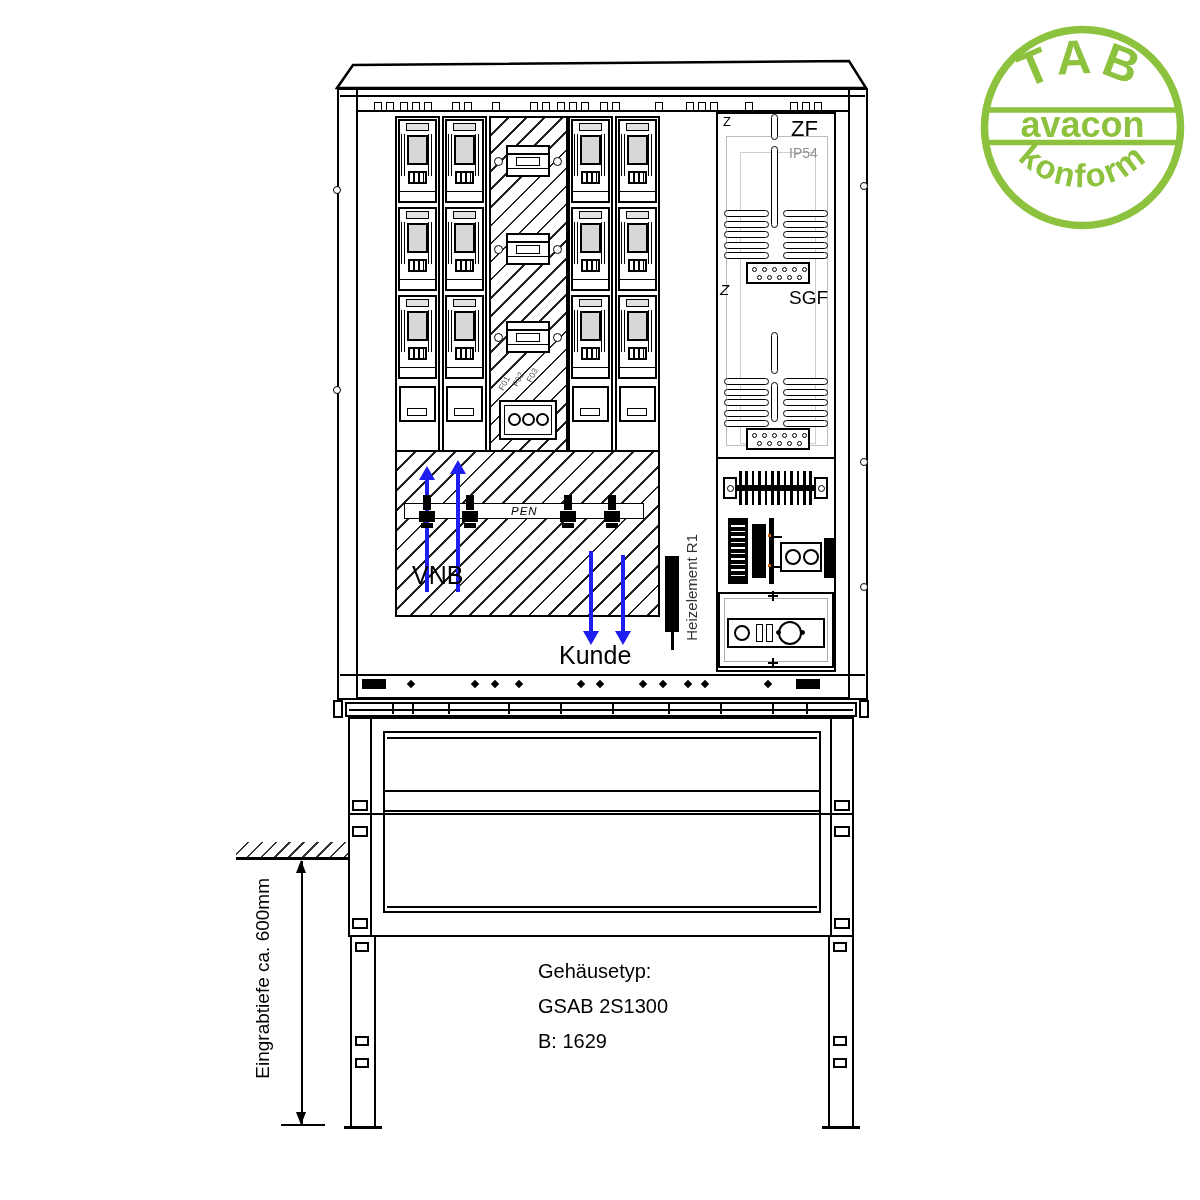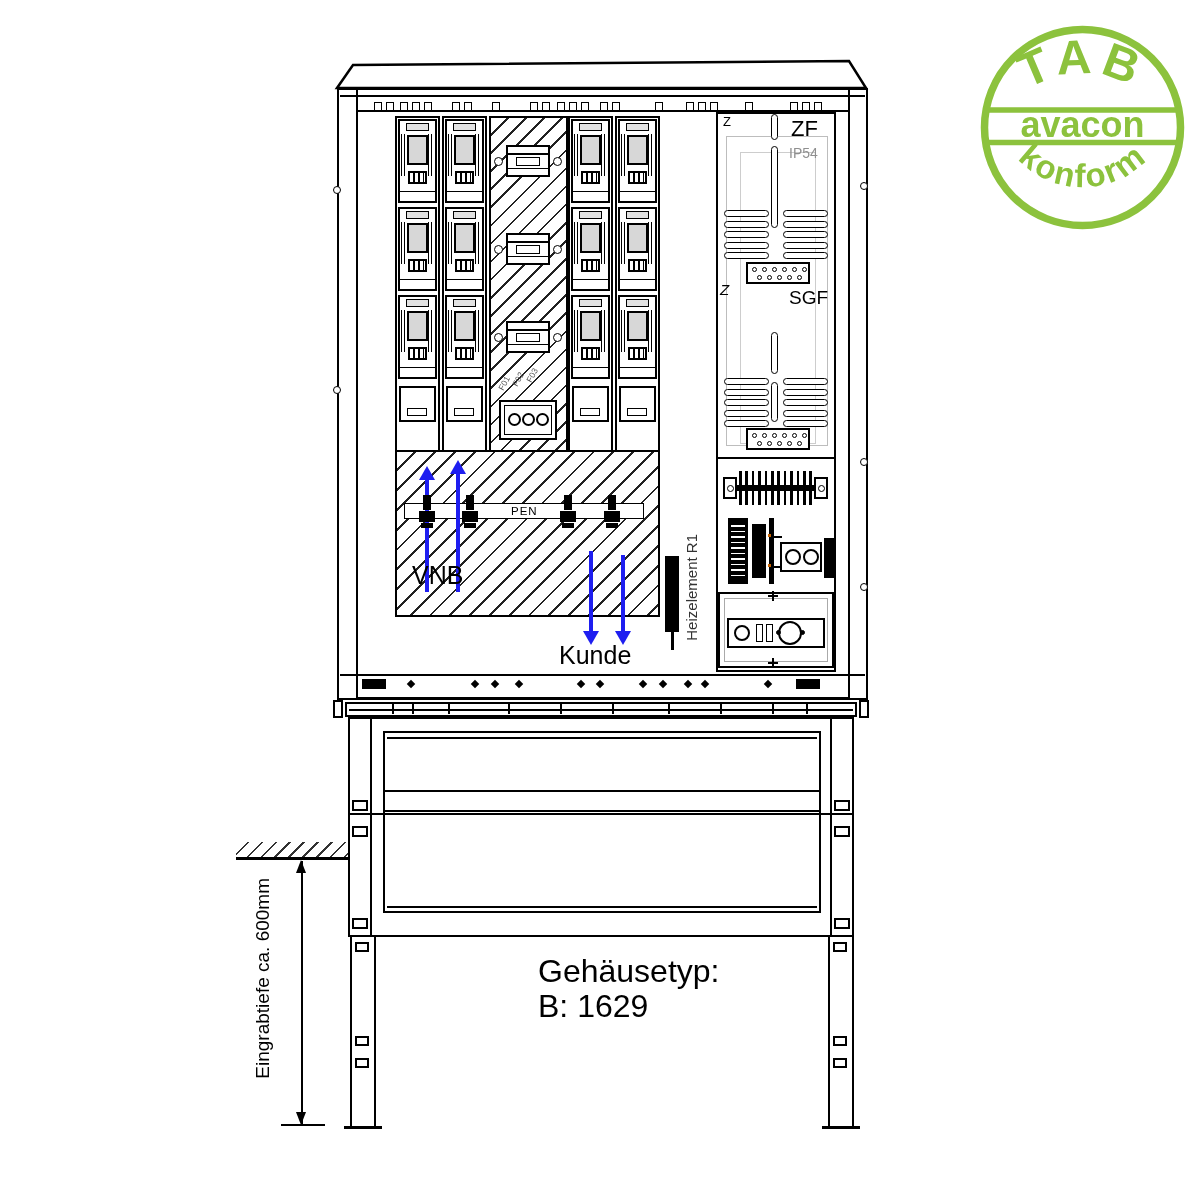--- a/index.html
+++ b/index.html
@@ -62,21 +62,21 @@
     <div class="circ" style="left:7px;top:11px;width:13px;height:13px;border-width:2px;"></div>
     <div class="circ" style="left:21px;top:11px;width:13px;height:13px;border-width:2px;"></div>
     <div class="circ" style="left:35px;top:11px;width:13px;height:13px;border-width:2px;"></div>
   </div>
   <div class="lbl" style="left:505px;top:382px;font-size:8.5px;color:#555;transform:rotate(-62deg);transform-origin:left bottom;">F01</div>
   <div class="lbl" style="left:519px;top:378px;font-size:8.5px;color:#555;transform:rotate(-62deg);transform-origin:left bottom;">F02</div>
   <div class="lbl" style="left:533px;top:374px;font-size:8.5px;color:#555;transform:rotate(-62deg);transform-origin:left bottom;">F03</div>
 
   <div class="bx hatch2" style="left:395px;top:450px;width:265px;height:167px;"></div>
 
-  <div class="bx" style="left:404px;top:503px;width:240px;height:16px;border-width:1.5px;">
+  <div class="bx" style="left:404px;top:503px;width:240px;height:16px;border-width:1.5px;font-style:italic;">
     <span class="lbl" style="left:106px;top:1px;font-size:11.5px;letter-spacing:1px;">PEN</span>
   </div>
 
   <div class="shaft" style="left:425px;top:480px;height:112px;"></div>
   <div class="ahU" style="left:419px;top:466px;"></div>
   <div class="shaft" style="left:456px;top:474px;height:118px;"></div>
   <div class="ahU" style="left:450px;top:460px;"></div>
 
   <div class="shaft" style="left:589px;top:551px;height:82px;"></div>
   <div class="ahD" style="left:583px;top:631px;"></div>
@@ -170,22 +170,23 @@
   <div class="ln" style="left:822px;top:1126px;width:38px;height:3px;"></div>
 
   <div class="abs" style="left:236px;top:842px;width:112px;height:15px;background:repeating-linear-gradient(135deg,transparent 0 8px,#333 8px 9.8px);"></div>
   <div class="ln" style="left:236px;top:857px;width:112px;height:2.5px;"></div>
   <div class="ln" style="left:301px;top:861px;width:1.5px;height:264px;"></div>
   <div class="abs" style="left:296px;top:860px;width:0;height:0;border-left:5.5px solid transparent;border-right:5.5px solid transparent;border-bottom:13px solid #000;"></div>
   <div class="abs" style="left:296px;top:1112px;width:0;height:0;border-left:5.5px solid transparent;border-right:5.5px solid transparent;border-top:13px solid #000;"></div>
   <div class="ln" style="left:281px;top:1124px;width:44px;height:2px;"></div>
   <div class="lbl vtext" style="left:252px;top:878px;font-size:19px;">Eingrabtiefe ca. 600mm</div>
 
-  <div class="abs" style="left:538px;top:954px;font-size:32px;line-height:35px;">
+  <div class="abs" style="left:538px;top:954px;font-size:20px;line-height:35px;">
     <div>Gehäusetyp:</div>
+    <div>GSAB 2S1300</div>
     <div>B: 1629</div>
   </div>
 
   <div class="abs" style="left:975px;top:20px;width:215px;height:215px;">
     <svg width="215" height="215" viewBox="0 0 215 215" style="font-family:'Liberation Sans',sans-serif;">
       <defs>
         <path id="arcTop" d="M 32,86 A 104,104 0 0 1 183,86" fill="none"></path>
         <path id="arcBottom" d="M 30,122 A 89,89 0 0 0 185,122" fill="none"></path>
       </defs>
       <circle cx="107.5" cy="107.5" r="98" fill="none" stroke="#8cc23d" stroke-width="7.5"></circle>

